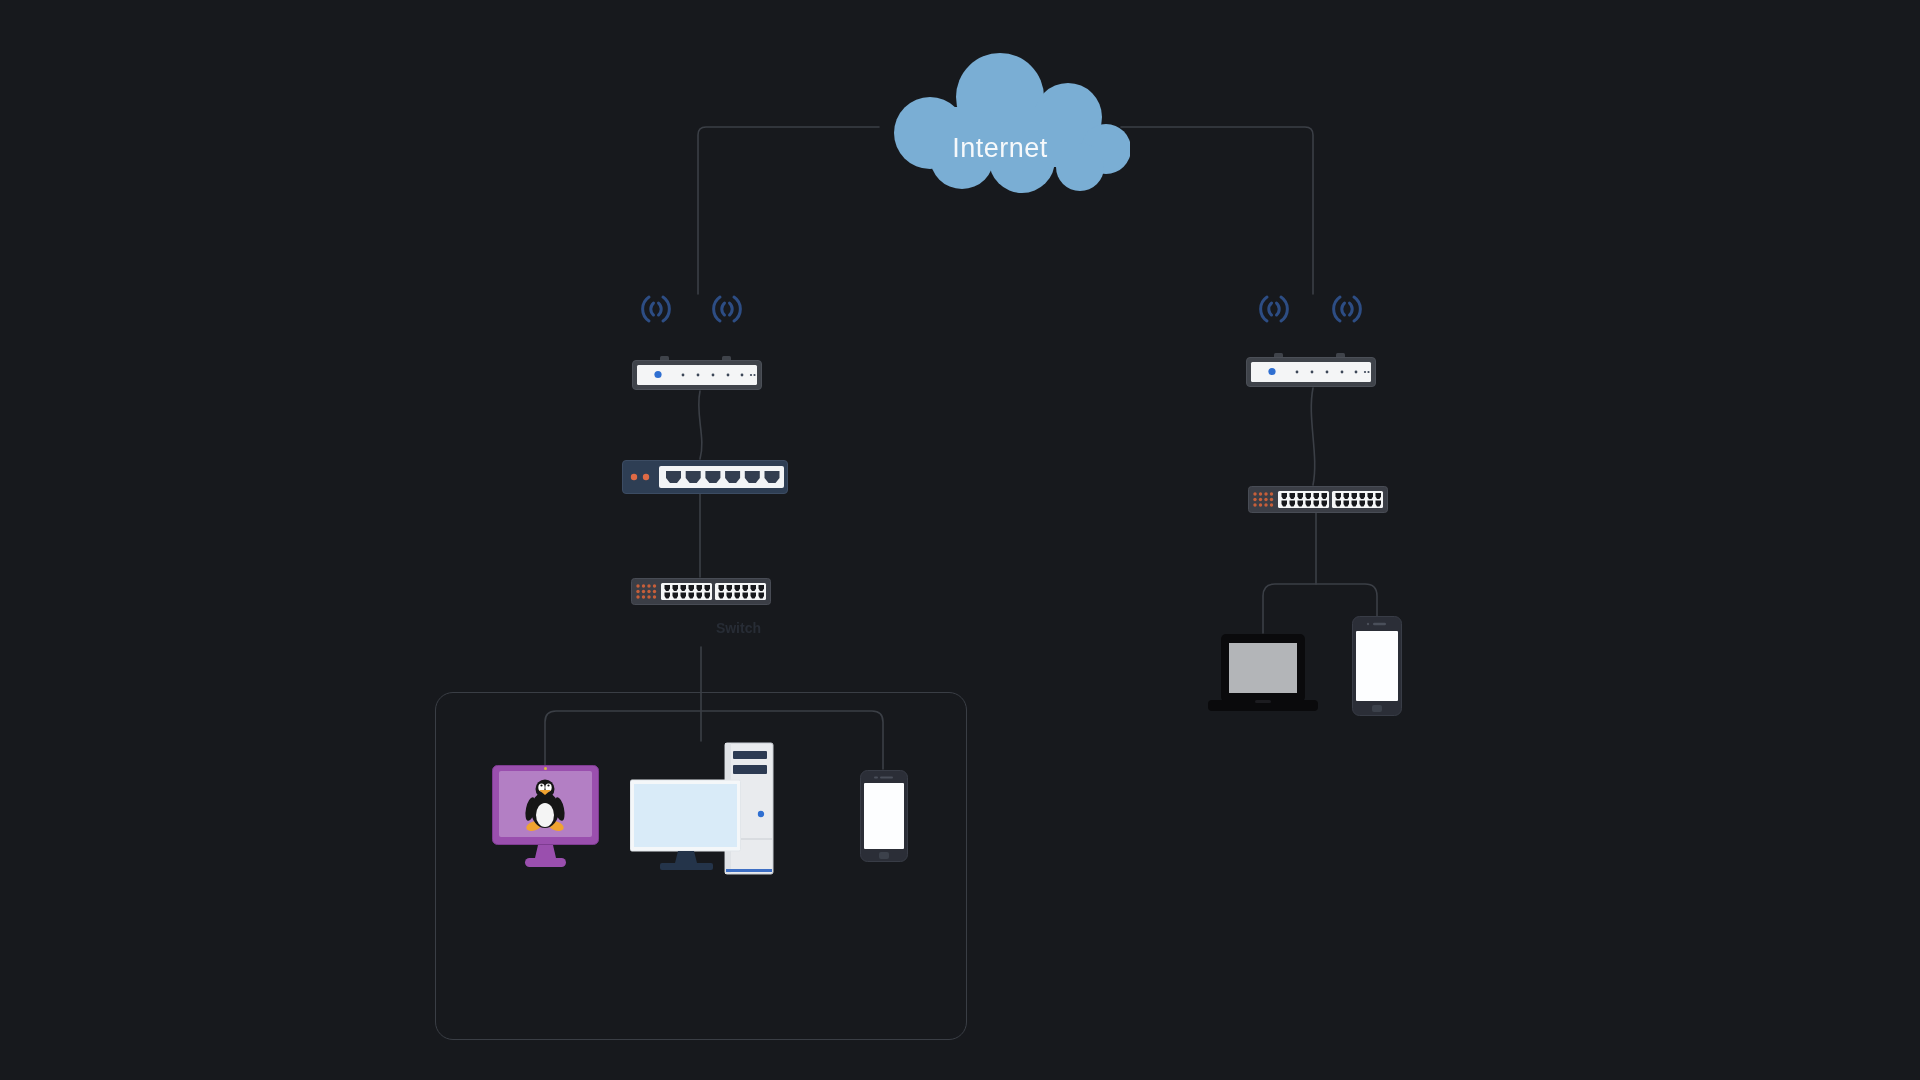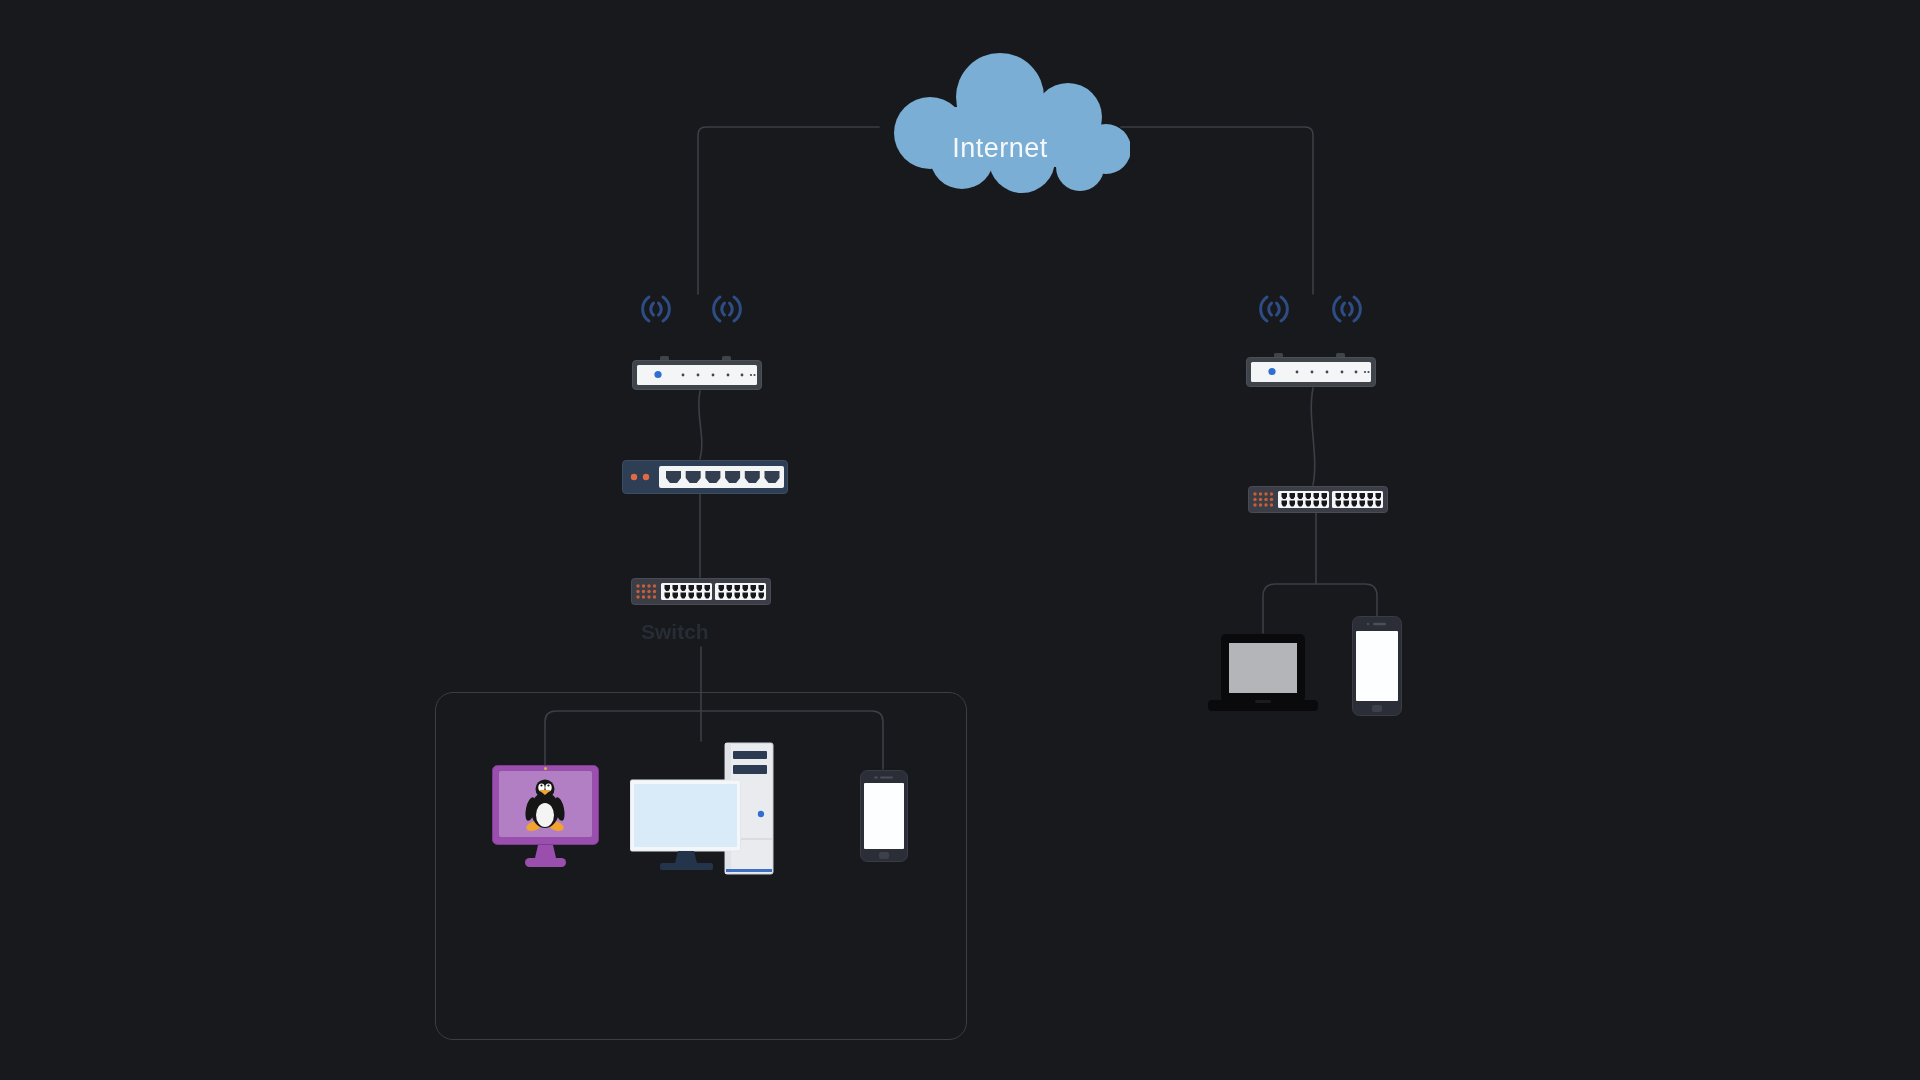--- a/index.html
+++ b/index.html
@@ -3,22 +3,22 @@
 <meta charset="utf-8">
 <style>
   html,body{margin:0;padding:0;background:#181a1f;}
   .stage{position:relative;width:1920px;height:1080px;background:#17191d;overflow:hidden;
          font-family:"Liberation Sans",sans-serif;}
   .abs{position:absolute;}
   .edges{position:absolute;left:0;top:0;width:1920px;height:1080px;}
   .edges path{fill:none;stroke:#3b3f46;stroke-width:1.6;stroke-linecap:round;}
   .cloud-label{position:absolute;left:0;top:88px;width:100%;text-align:center;
                color:#f6f9fb;font-size:27px;font-weight:400;letter-spacing:.5px;}
-  .switch-label{position:absolute;left:641px;top:620px;width:120px;text-align:left;
-                color:#272c35;font-size:21px;font-weight:600;}
+  .switch-label{position:absolute;left:641px;top:620px;width:120px;text-align:right;
+                color:#272c35;font-size:14px;font-weight:600;}
   .lan-box{position:absolute;left:435px;top:692px;width:530px;height:346px;
            border:1px solid #3a3e45;border-radius:18px;}
 </style>
 </head>
 <body>
 
 <div class="stage">
 
   <svg width="0" height="0" style="position:absolute">
     <defs>

